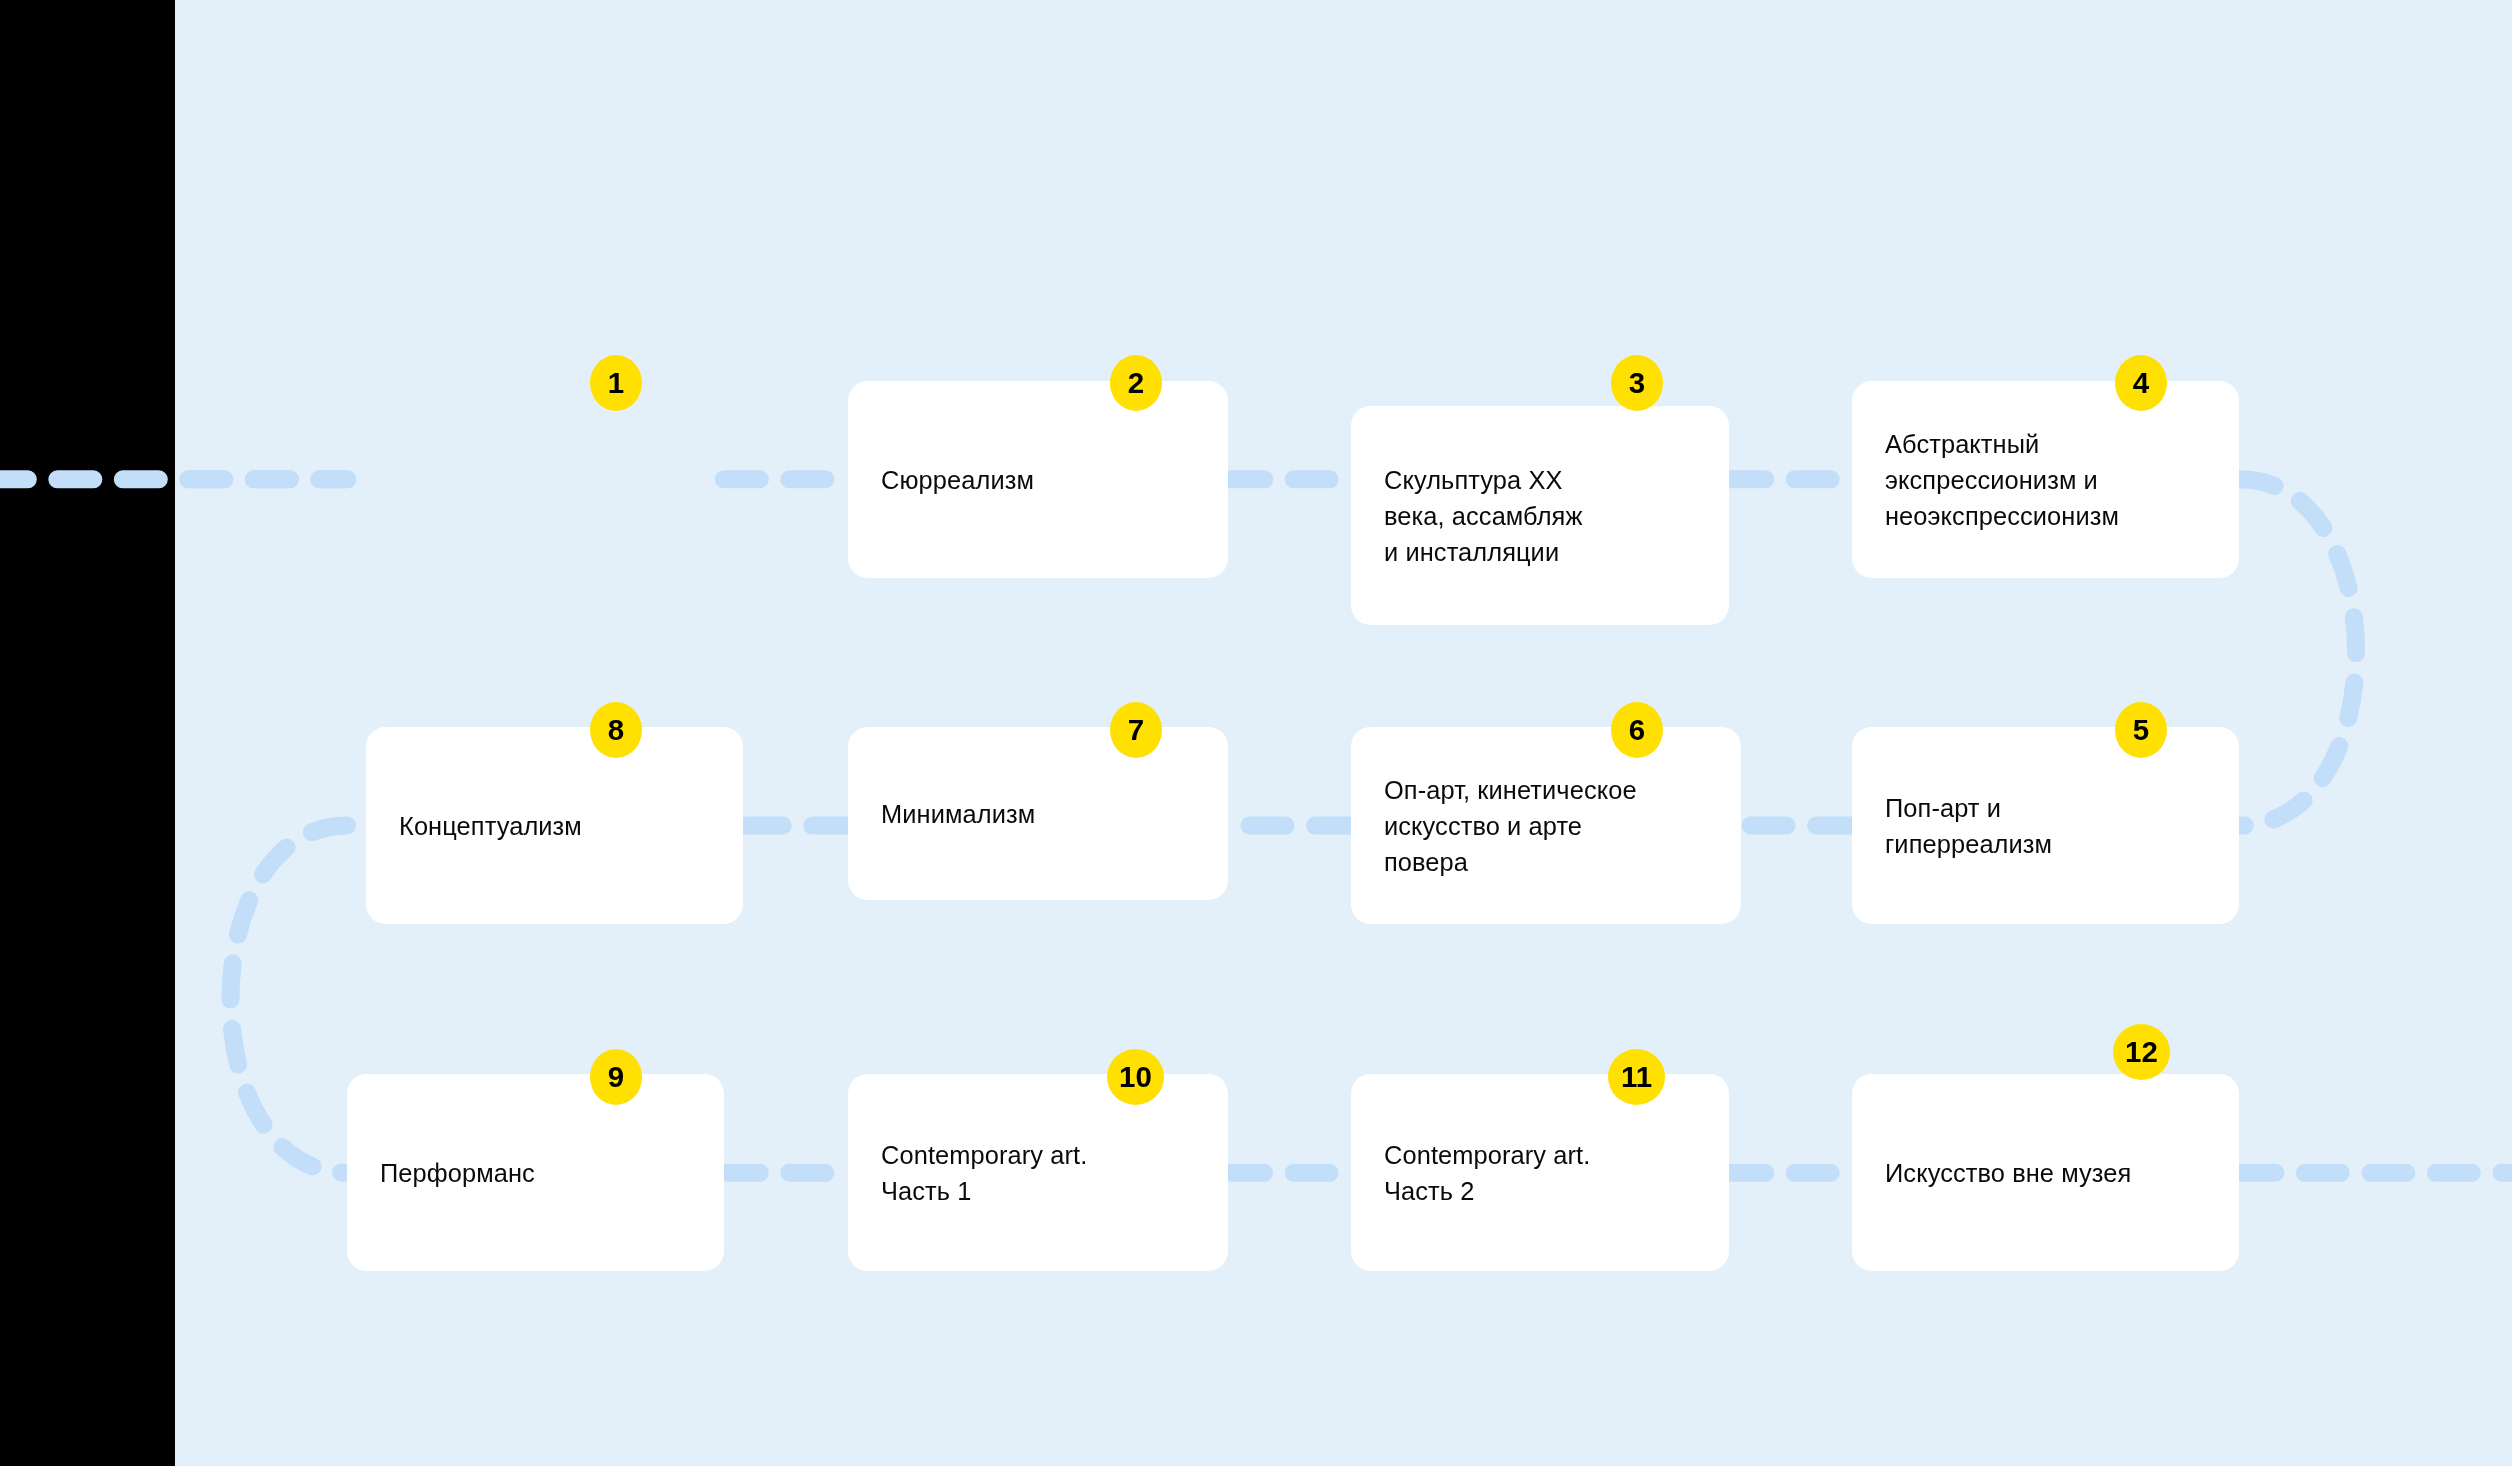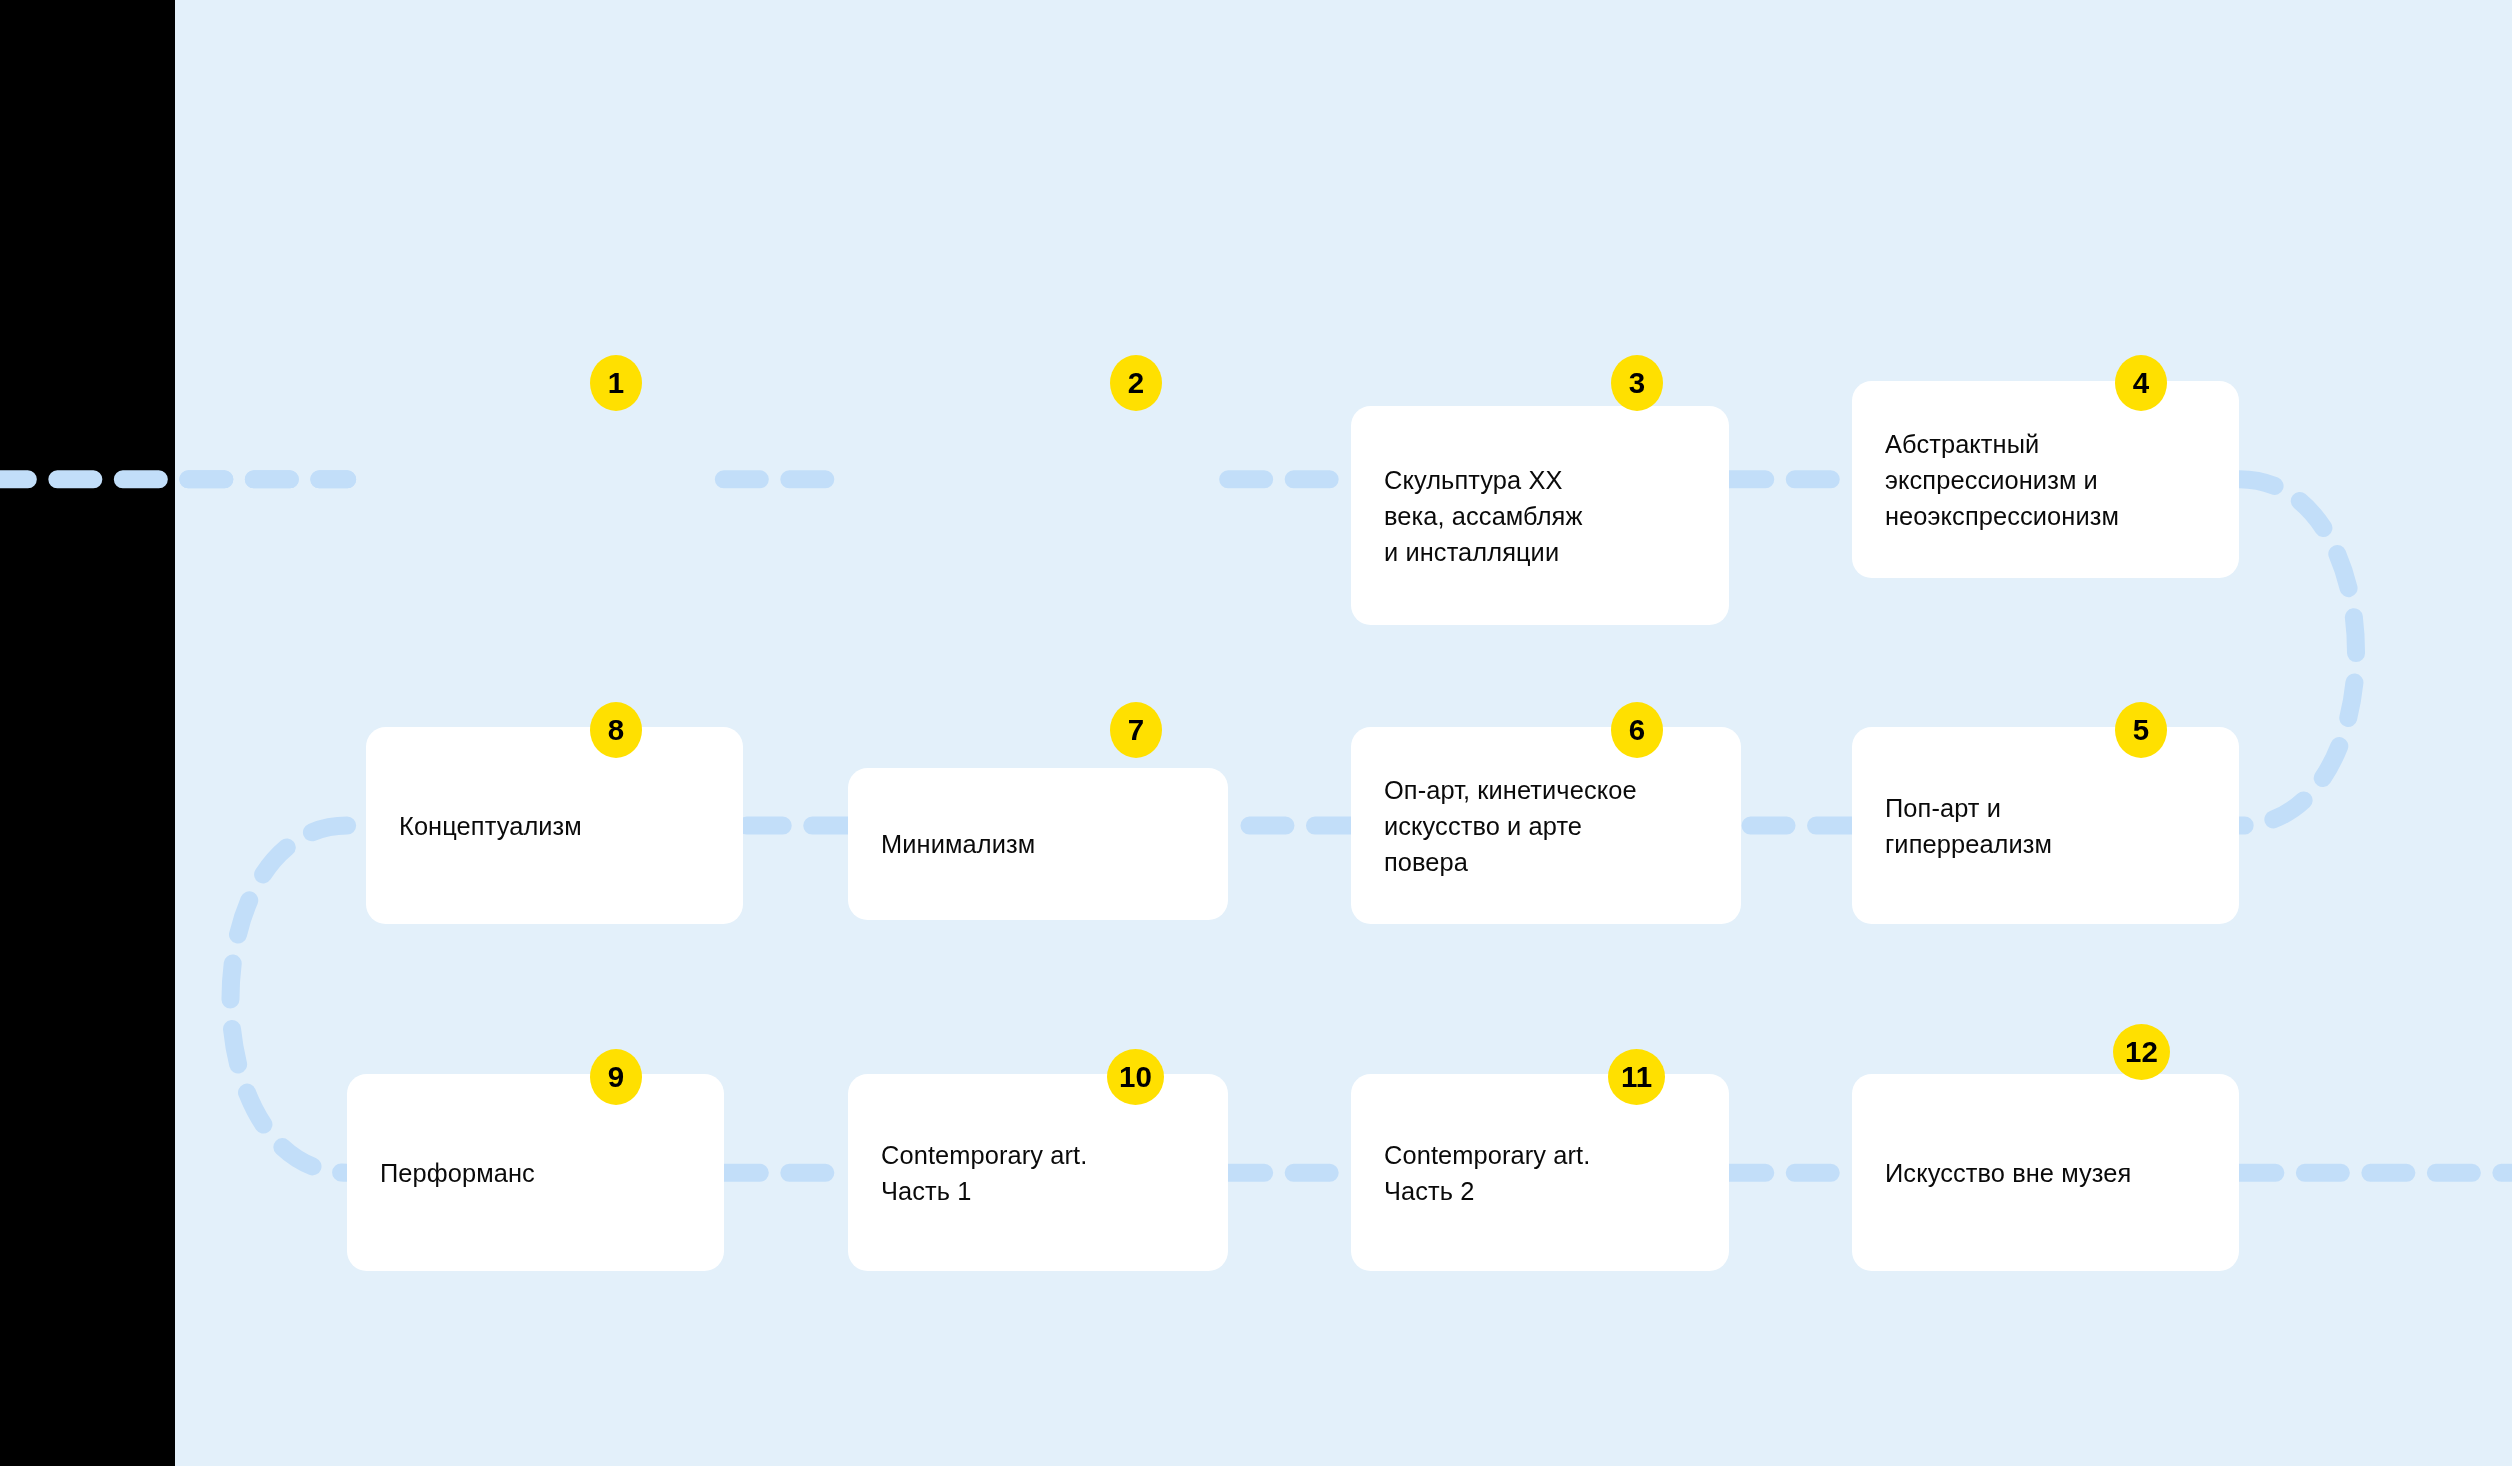--- a/index.html
+++ b/index.html
@@ -69,20 +69,23 @@
   <div class="connectors">
     <svg viewBox="0 0 3068 1791" xmlns="http://www.w3.org/2000/svg" aria-hidden="true">
       <path d="M -10 585 L 424 585" fill="none" stroke="#C2DEF9" stroke-width="22" stroke-linecap="round" stroke-dasharray="44 36"></path>
     </svg>
   </div>
 
   <div class="badge" style="left:590px;top:355px;">
     <span>1</span>
   </div>
 
+  <div class="card" style="left:848px;top:381px;width:380px;height:197px;">
+    <div class="card-title">Сюрреализм</div>
+  </div>
   <div class="badge" style="left:1110px;top:355px;">
     <span>2</span>
   </div>
 
   <div class="card" style="left:1351px;top:381px;width:378px;height:219px;margin-top:25px;">
     <div class="card-title">Скульптура XX
 века, ассамбляж
 и инсталляции</div>
   </div>
   <div class="badge" style="left:1611px;top:355px;">
@@ -98,21 +101,21 @@
     <span>4</span>
   </div>
 
   <div class="card" style="left:366px;top:727px;width:377px;height:197px;">
     <div class="card-title">Концептуализм</div>
   </div>
   <div class="badge" style="left:590px;top:702px;">
     <span>8</span>
   </div>
 
-  <div class="card" style="left:848px;top:768px;width:380px;height:152px;">
+  <div class="card" style="left:848px;top:727px;width:380px;height:173px;">
     <div class="card-title">Минимализм</div>
   </div>
   <div class="badge" style="left:1110px;top:702px;">
     <span>7</span>
   </div>
 
   <div class="card" style="left:1351px;top:727px;width:390px;height:197px;">
     <div class="card-title">Оп-арт, кинетическое
 искусство и арте
 повера</div>

